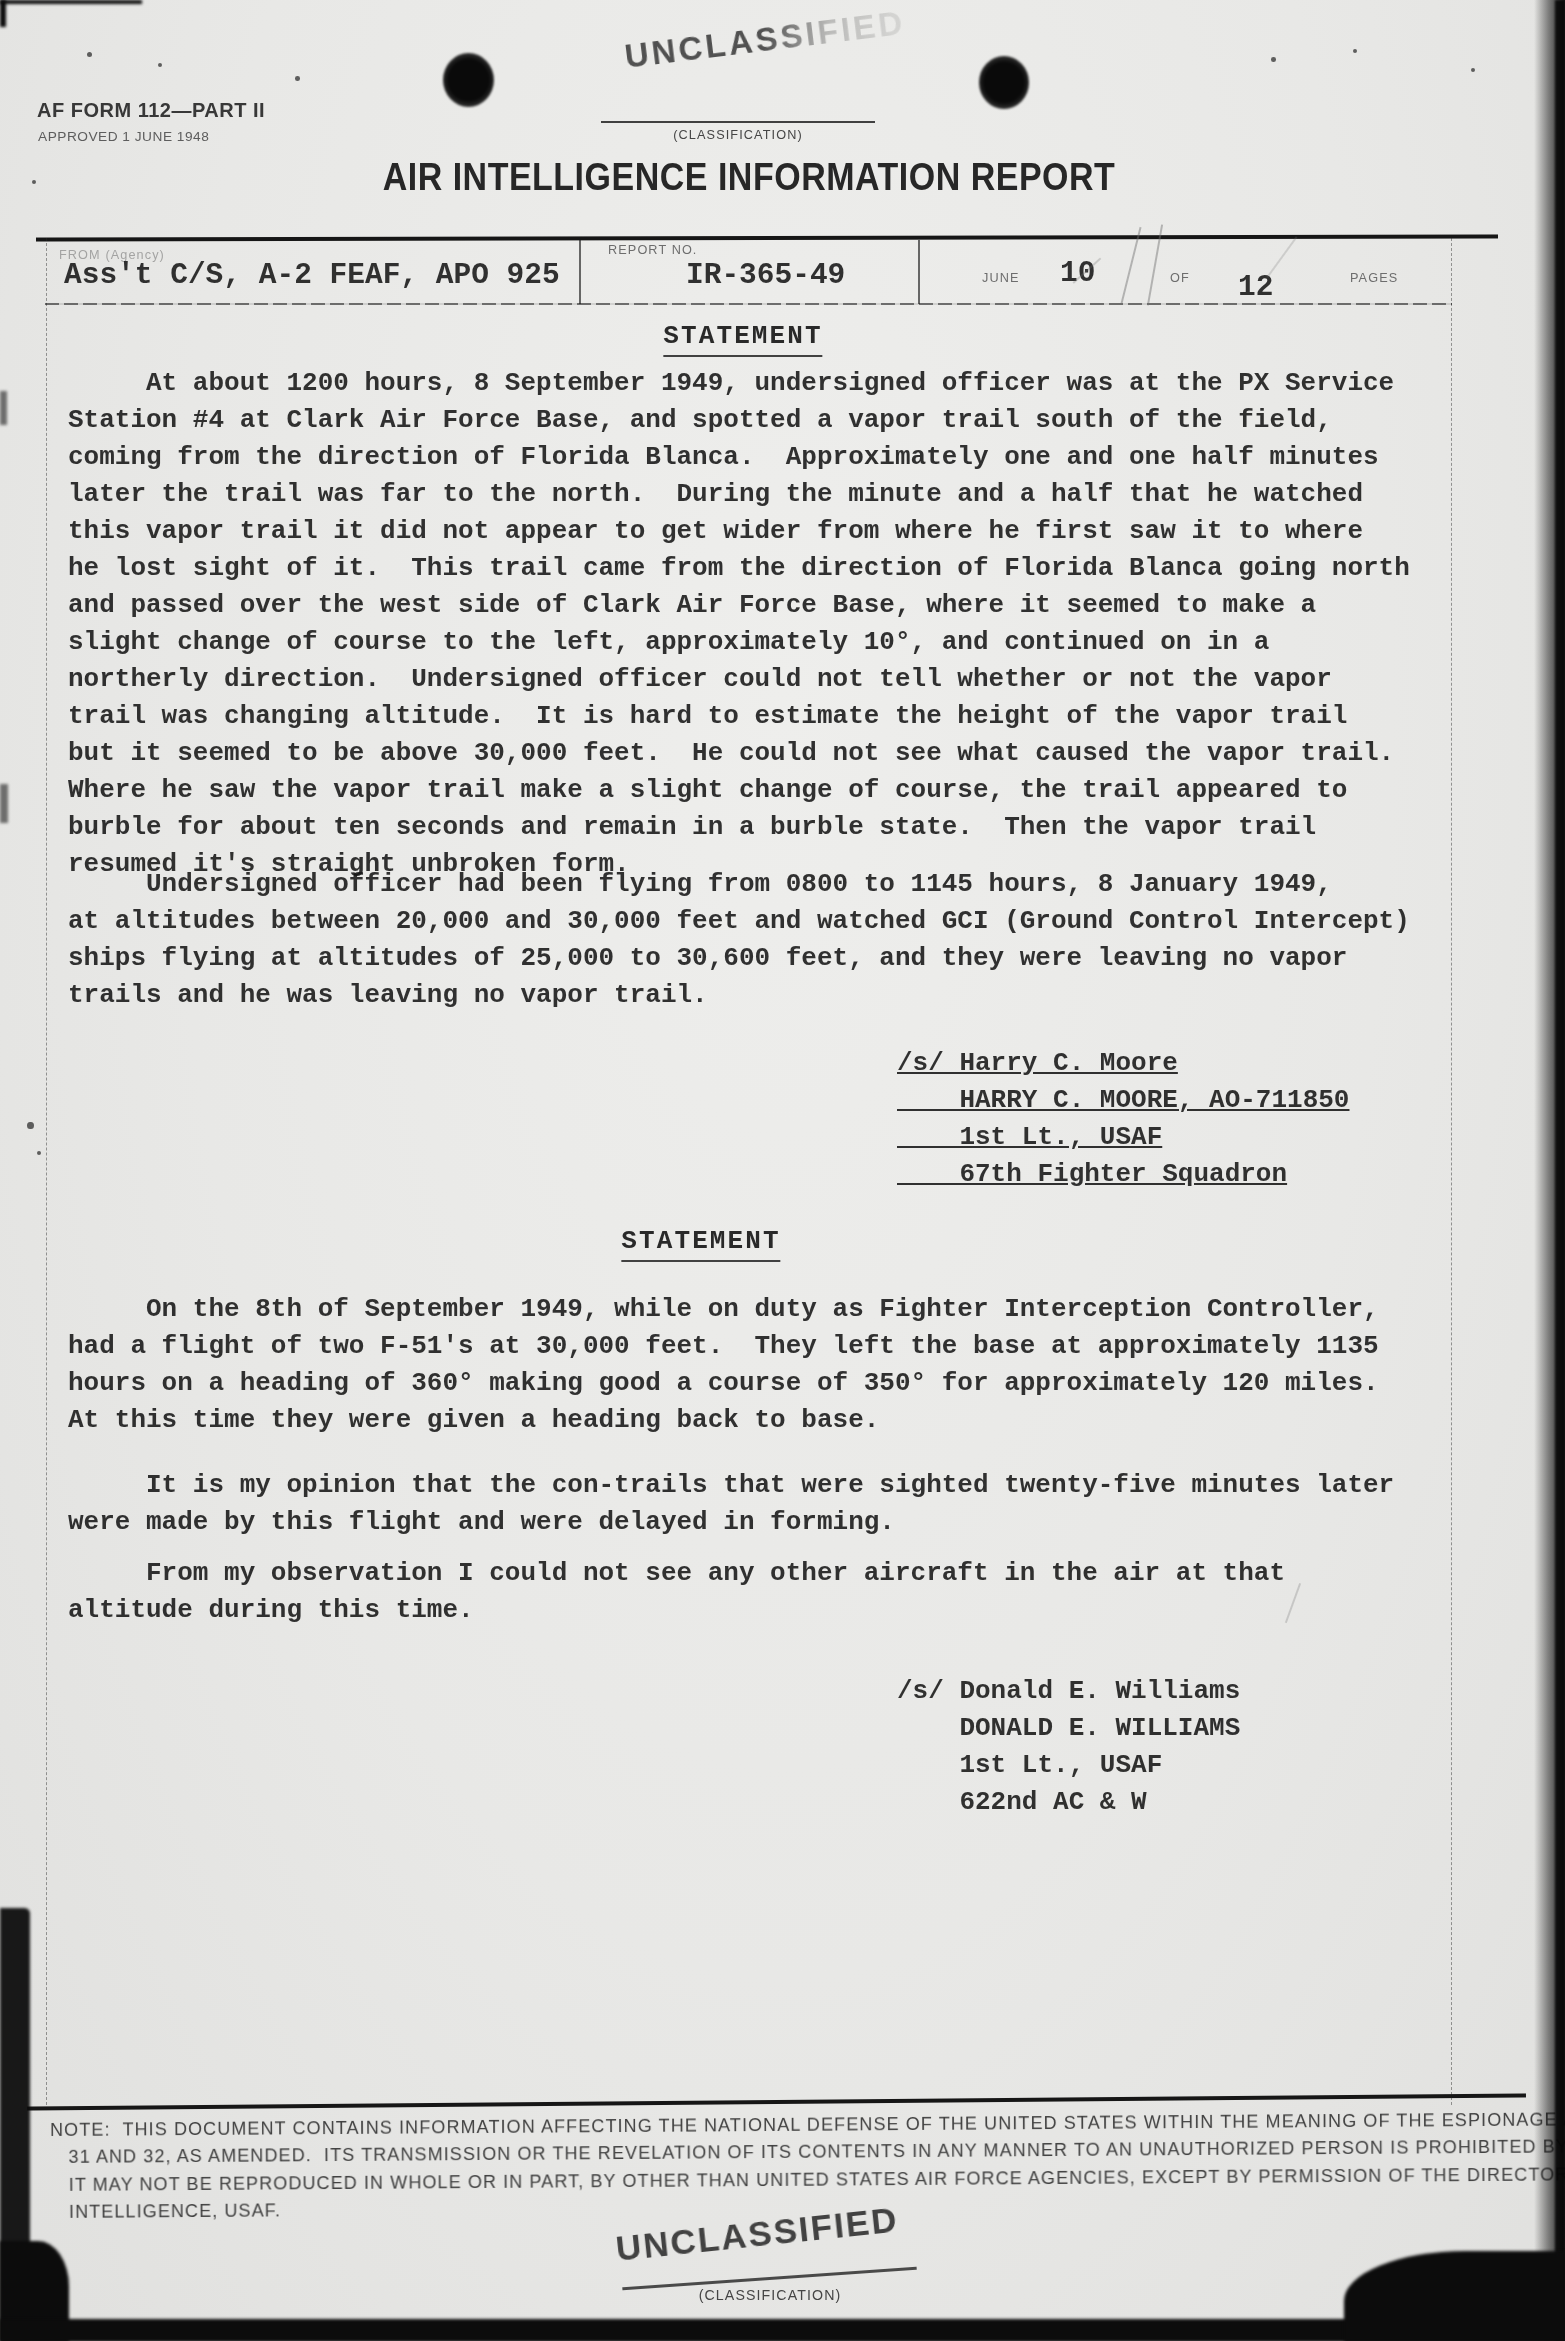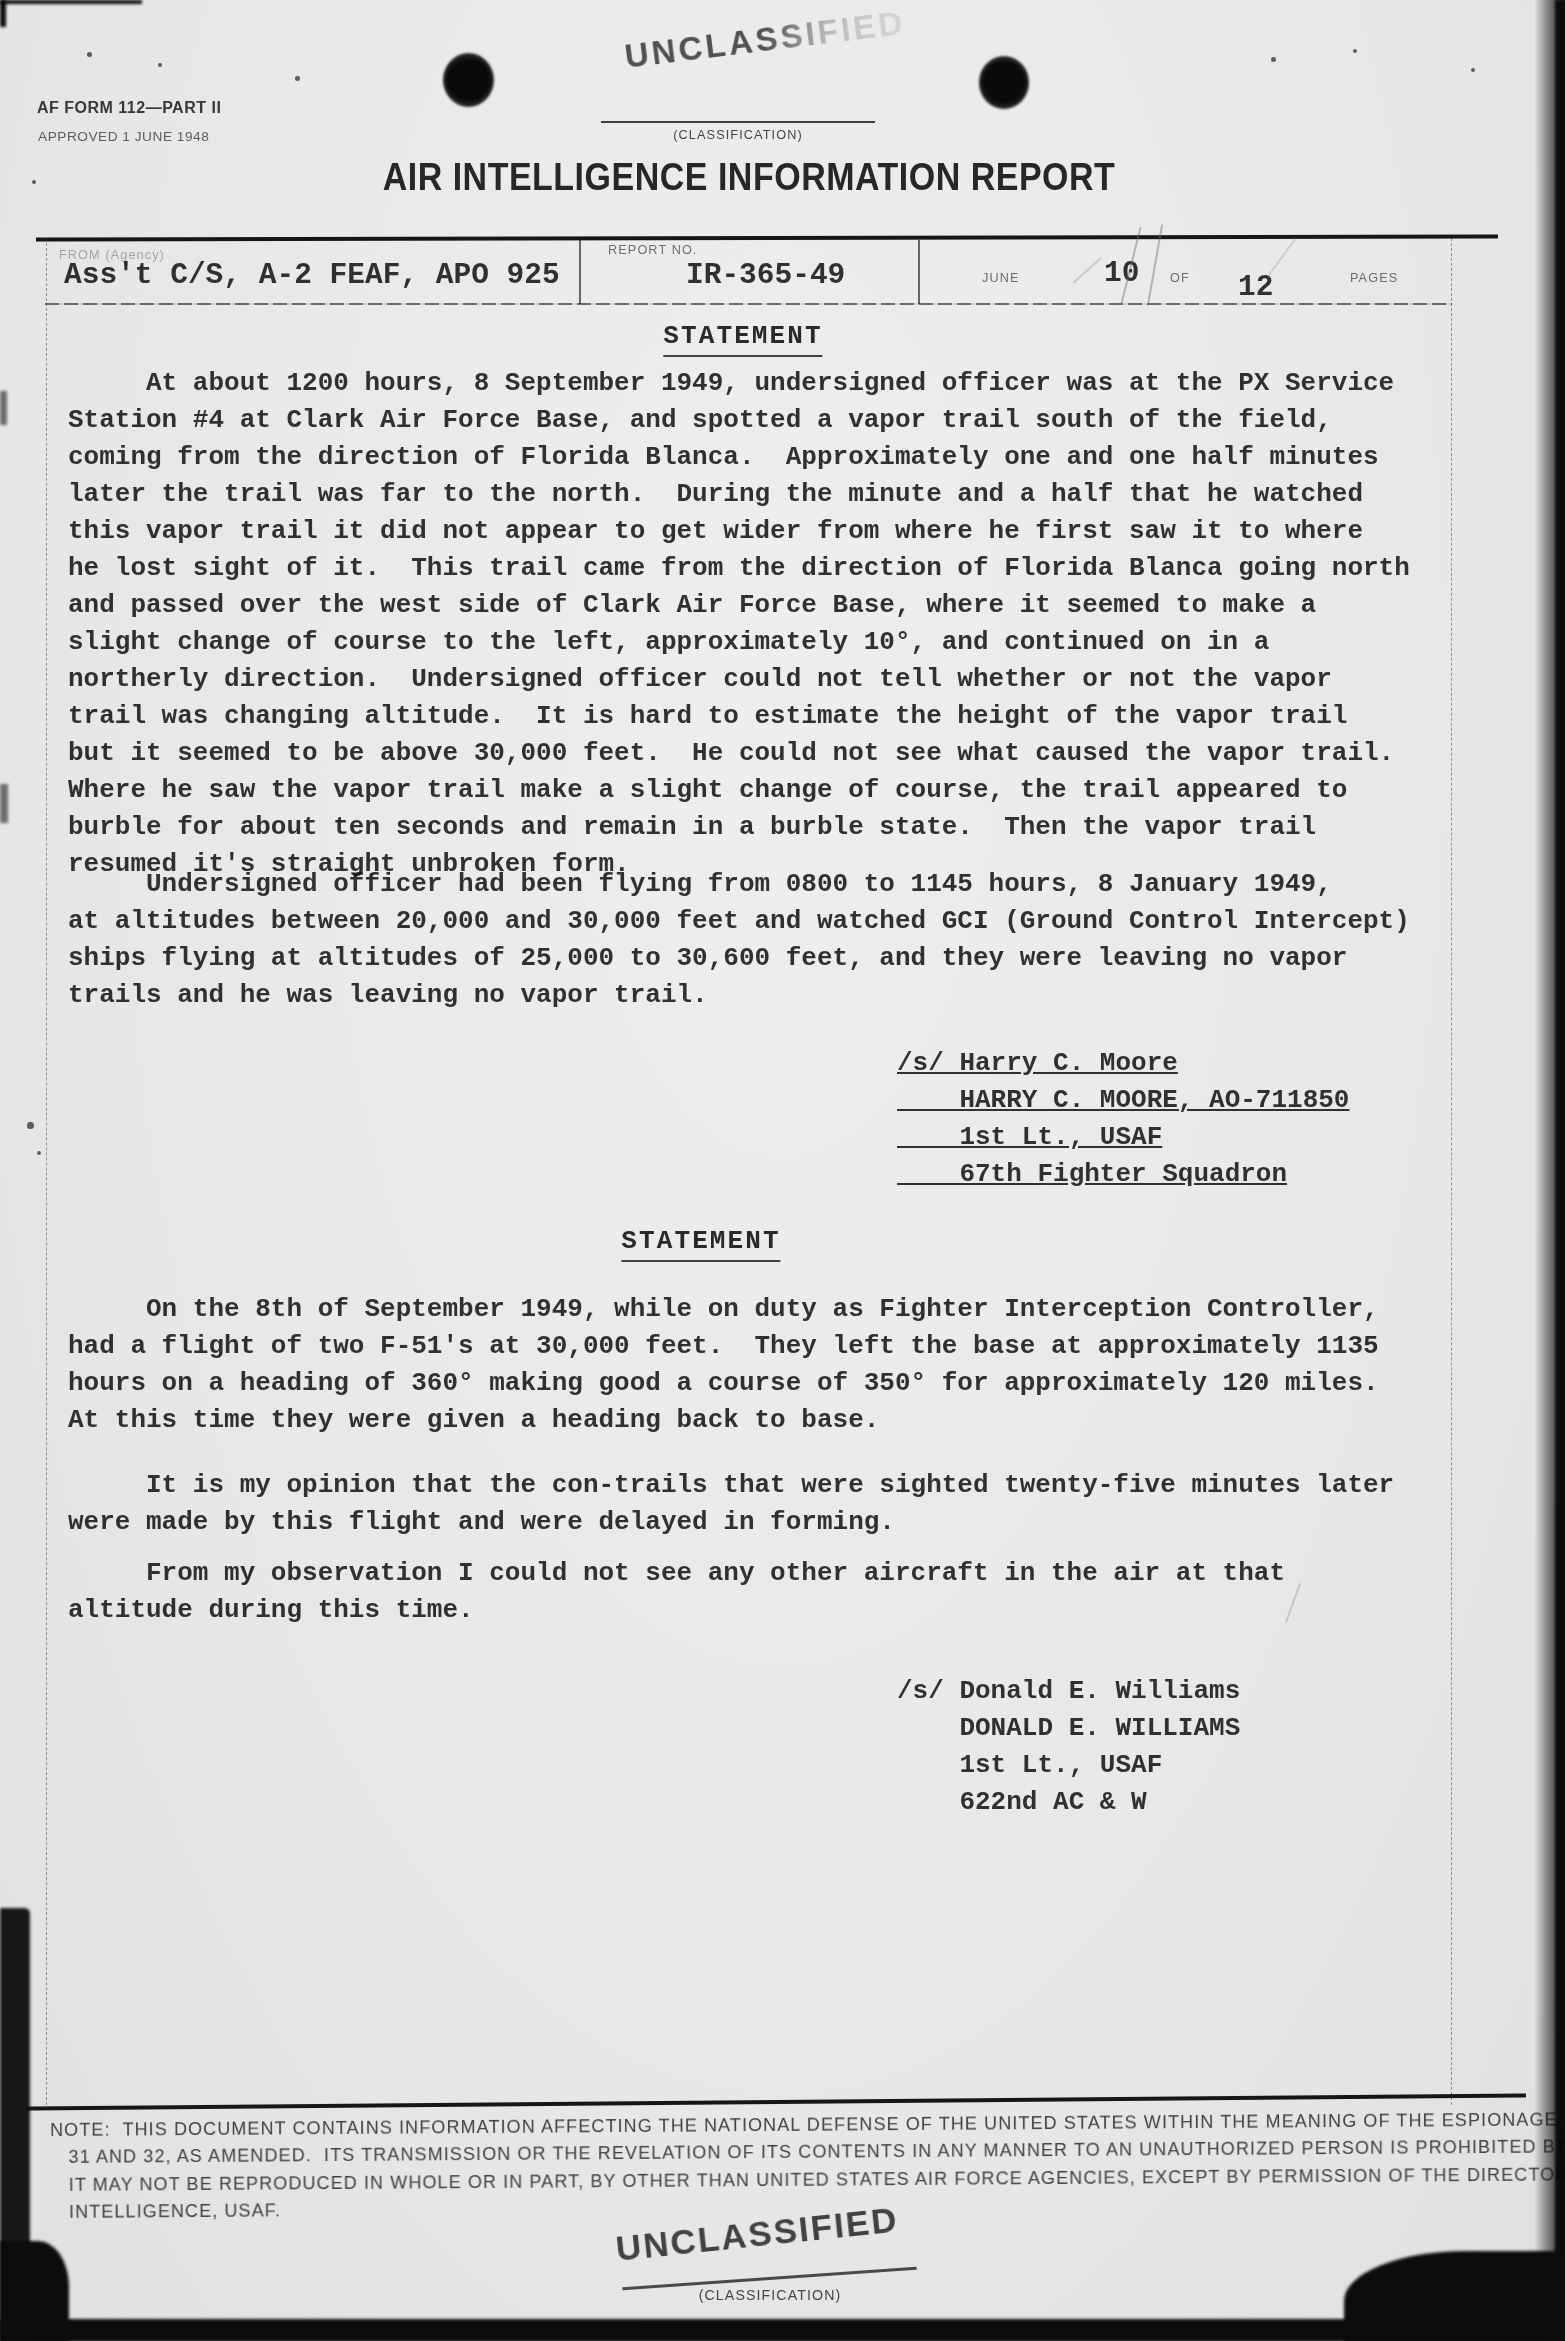--- a/index.html
+++ b/index.html
@@ -36,21 +36,21 @@
   .stamp-bottom{
     font-size:35px;left:616px;top:2229px;
     transform:rotate(-6deg);transform-origin:left center;
     letter-spacing:2.1px;opacity:.85;
   }
   .page-title{
     left:749px;top:158px;transform:translateX(-50%) scaleY(1.12);
     font-size:34px;font-weight:700;letter-spacing:0.5px;white-space:nowrap;
     color:#171717;filter:blur(0.4px);opacity:.92;
   }
-  .form-id1{left:37px;top:99px;font-size:16px;font-weight:700;color:#383838;filter:blur(0.3px);letter-spacing:0.5px;}
+  .form-id1{left:37px;top:99px;font-size:20px;font-weight:700;color:#383838;filter:blur(0.3px);letter-spacing:0.5px;}
   .form-id2{left:38px;top:129px;font-size:13.7px;color:#5d5d5d;filter:blur(0.3px);letter-spacing:0.5px;}
   .small-label{font-size:12.7px;color:#6d6d6d;letter-spacing:1.1px;filter:blur(0.2px);white-space:nowrap;}
   .cls-label{font-size:12.7px;color:#454545;letter-spacing:1.1px;filter:blur(0.2px);white-space:nowrap;}
   
   .hrule{background:#161616;filter:blur(0.4px);}
   .dash-h{
     height:1.6px;
     background:repeating-linear-gradient(90deg,rgba(25,25,25,.6) 0 13.7px,rgba(25,25,25,.12) 13.7px 19px);
     filter:blur(0.2px);
   }
@@ -117,21 +117,21 @@
   <div class="abs dash-v" style="left:1451px;top:238px;height:1867px;"></div>
   <div class="abs solid-v" style="left:579px;top:240px;height:64px;"></div>
   <div class="abs solid-v" style="left:918px;top:240px;height:64px;"></div>
   <div class="abs dash-h" style="left:45px;top:303px;width:1407px;"></div>
 
   <div class="abs small-label" style="left:59px;top:248px;opacity:.55;">FROM (Agency)</div>
   <div class="abs mono mono-hdr" style="left:64px;top:261px;">Ass't C/S, A-2 FEAF, APO 925</div>
   <div class="abs small-label" style="left:608px;top:243px;">REPORT NO.</div>
   <div class="abs mono mono-hdr" style="left:686px;top:261px;">IR-365-49</div>
   <div class="abs small-label" style="left:982px;top:271px;">JUNE</div>
-  <div class="abs mono mono-hdr" style="left:1060px;top:259px;margin-left:44px;">10</div>
+  <div class="abs mono mono-hdr" style="left:1060px;top:259px;">10</div>
   <div class="abs small-label" style="left:1170px;top:271px;">OF</div>
   <div class="abs mono mono-hdr" style="left:1238px;top:273px;">12</div>
   <div class="abs small-label" style="left:1350px;top:271px;">PAGES</div>
 
   <div class="pencil" style="left:1130px;top:226px;width:2.1px;height:79px;transform:rotate(14deg);"></div>
   <div class="pencil" style="left:1154px;top:224px;width:2.1px;height:82px;transform:rotate(10deg);"></div>
   <div class="pencil" style="left:1086px;top:252px;width:1.6px;height:37px;transform:rotate(48deg);opacity:.6;"></div>
   <div class="pencil" style="left:1281px;top:232px;width:1.6px;height:50px;transform:rotate(36deg);opacity:.5;"></div>
 
   <div class="abs stmt-heading" style="left:743px;top:321px;transform:translateX(-50%);">STATEMENT</div>

